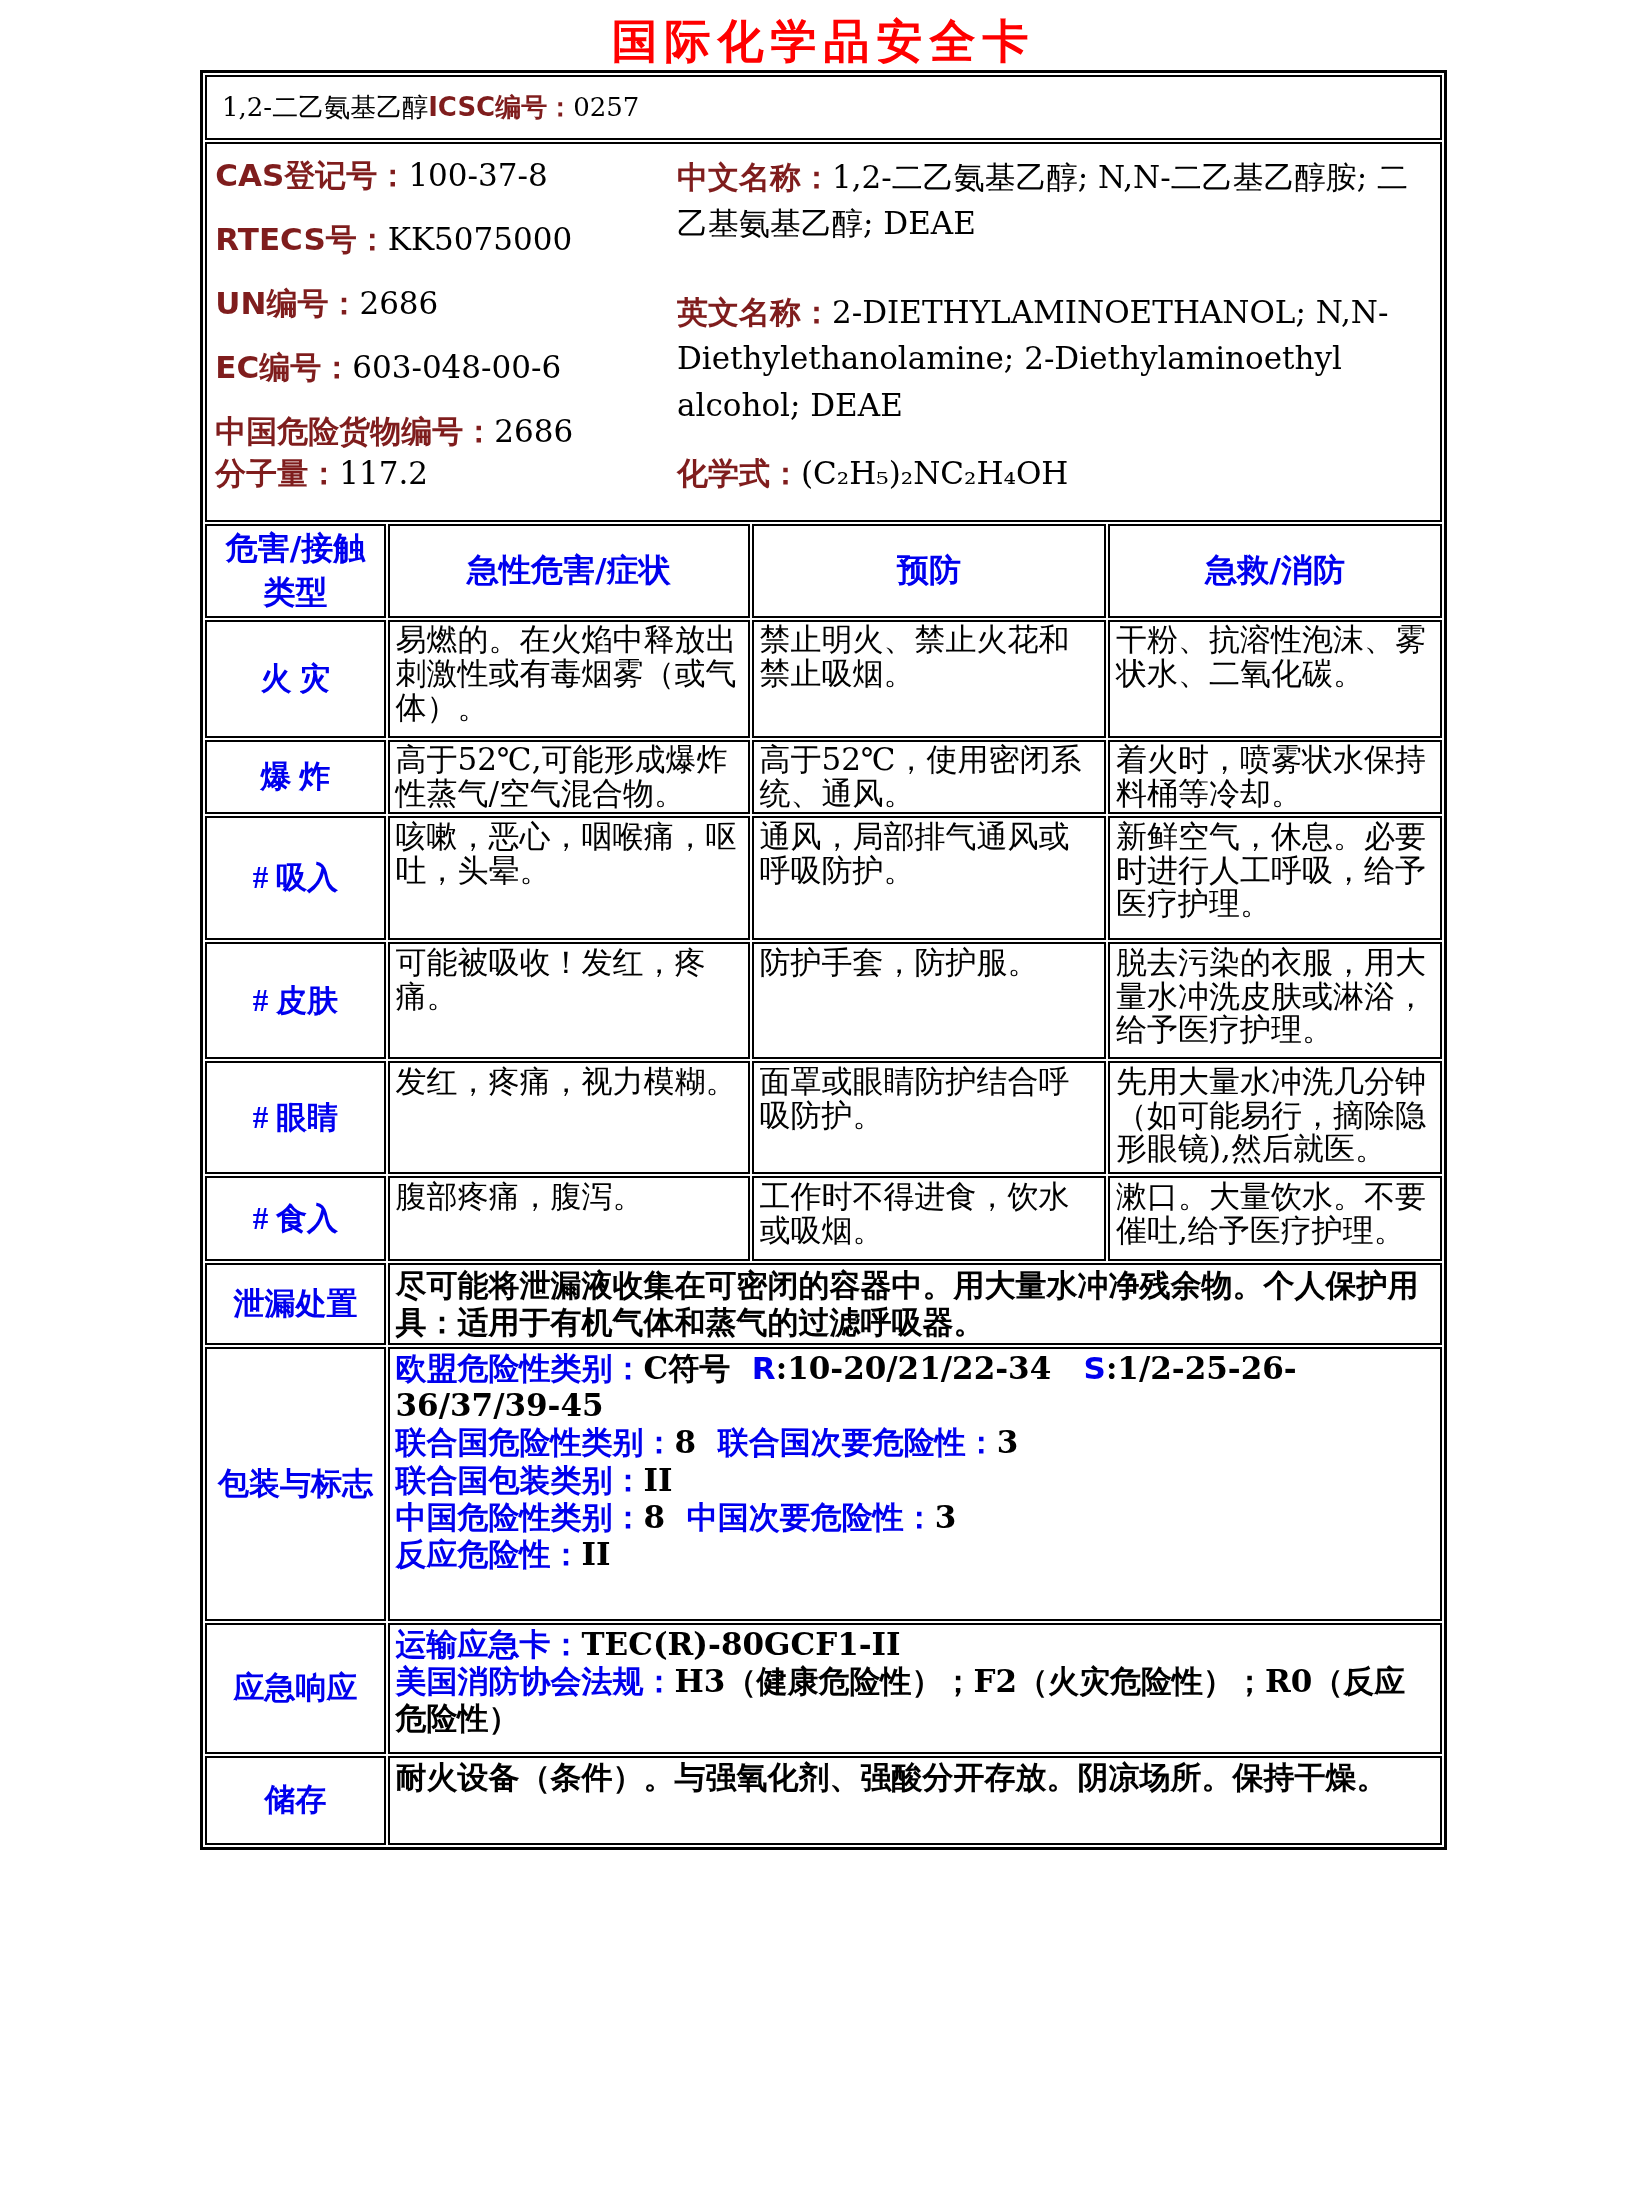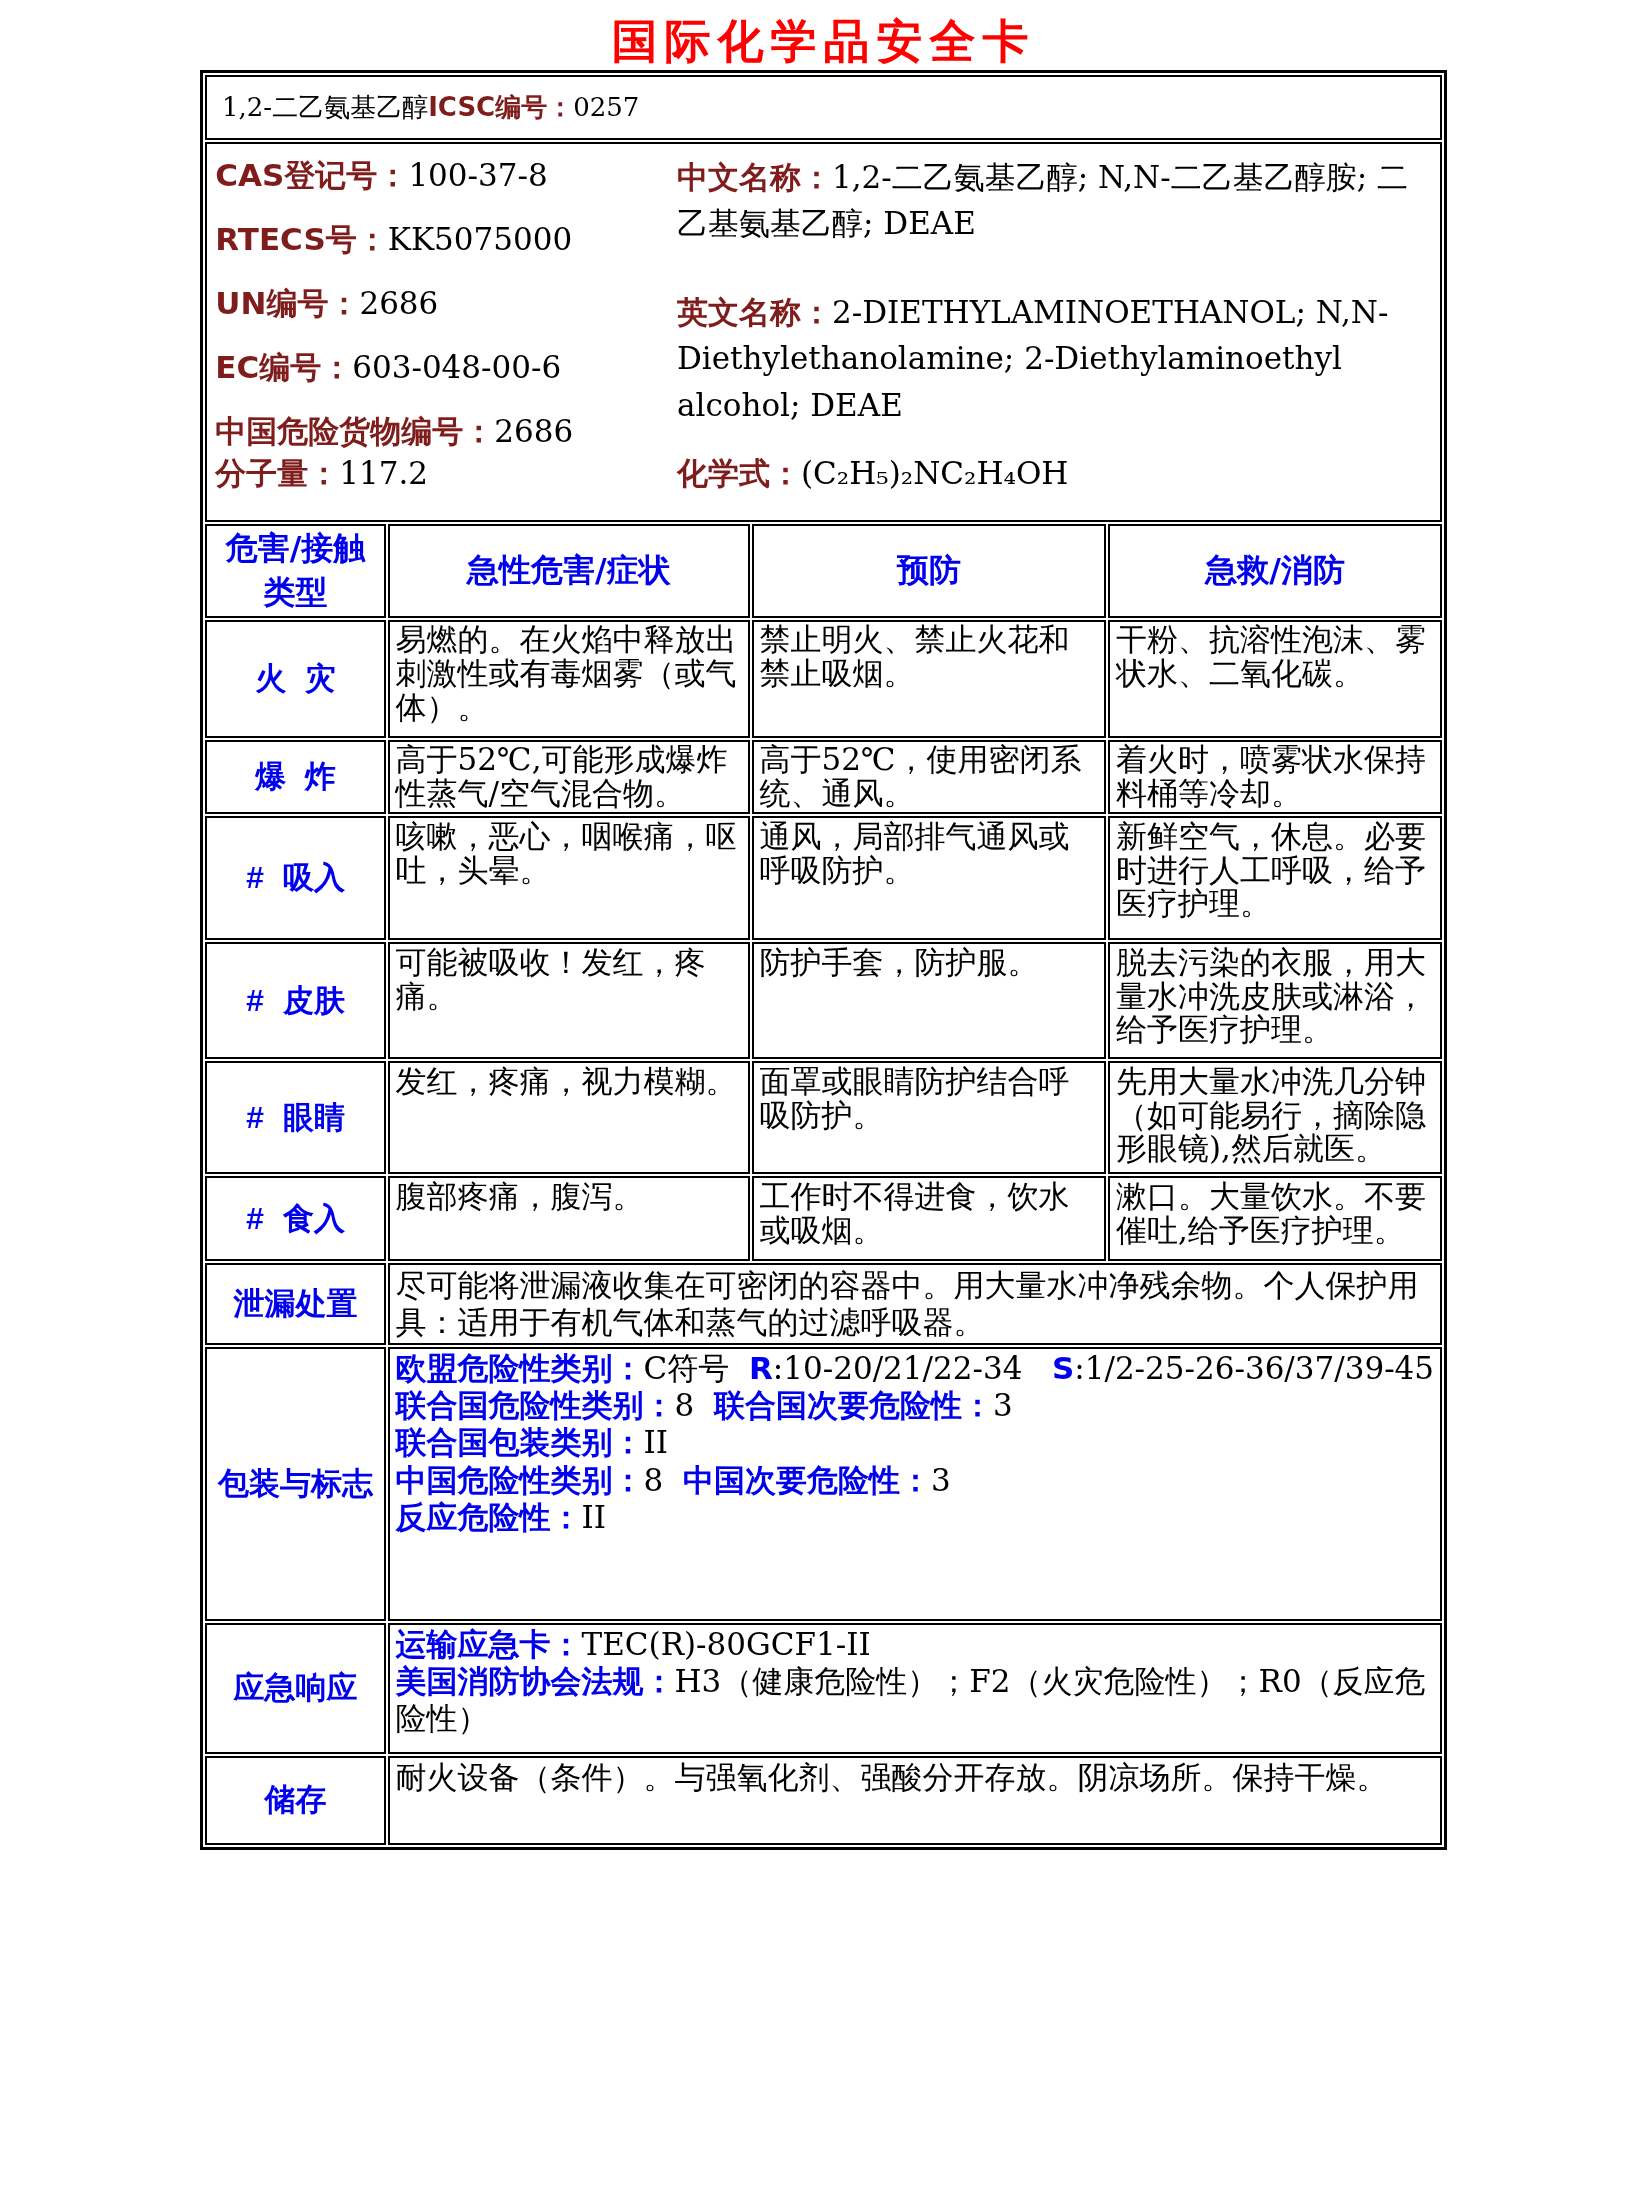--- a/index.html
+++ b/index.html
@@ -34,29 +34,29 @@
   .mwline,.formline{font-size:31px;margin-bottom:18px;}
   .namepara{font-size:31px;line-height:1.5;margin:7px 0 0 0;}
   .enpara{margin-top:42px;}
 
   
   td.thcell{color:#0000ee;font-weight:bold;text-align:center;vertical-align:middle;
       font-size:32px;height:83px;
       font-family:"DejaVu Sans","Liberation Sans",sans-serif;}
   .prewrap{white-space:pre-line;}
   td.rowlbl{color:#0000ee;font-weight:bold;text-align:center;vertical-align:middle;
-      font-size:31px;font-family:Liberation Mono, monospace;
+      font-size:31px;font-family:Liberation Serif, serif;
       white-space:nowrap;}
   td.cellc{font-size:31px;line-height:1.09;padding:1.4px 4.2px 1.4px 5.6px;color:#000;}
   td.cellsec{font-size:31px;line-height:1.2;padding:1.4px 4.2px 1.4px 5.6px;}
   .tline{white-space:pre-wrap;}
   .tline .seg-lbl{color:#0000ee;font-weight:bold;
       font-family:"DejaVu Sans","Liberation Sans",sans-serif;}
   .tline .seg-val{color:#000;
-      font-family:"DejaVu Serif","Liberation Serif",serif;}
+      font-family:"DejaVu Serif","Liberation Serif",serif;font-weight:bold;}
 
   tr.r-fire td{height:118px;} tr.r-exp td{height:71px;} tr.r-contact td{height:40px;}
   tr.r-inh td{height:124px;} tr.r-skin td{height:117px;} tr.r-eye td{height:113px;}
   tr.r-ing td{height:85px;} tr.r-leak td{height:68px;}  tr.r-pack td{height:274px;}
   tr.r-emer td{height:131px;} tr.r-stor td{height:89px;}
 </style>
 </head>
 <body>
 
 <div class="page-title">国际化学品安全卡</div>

